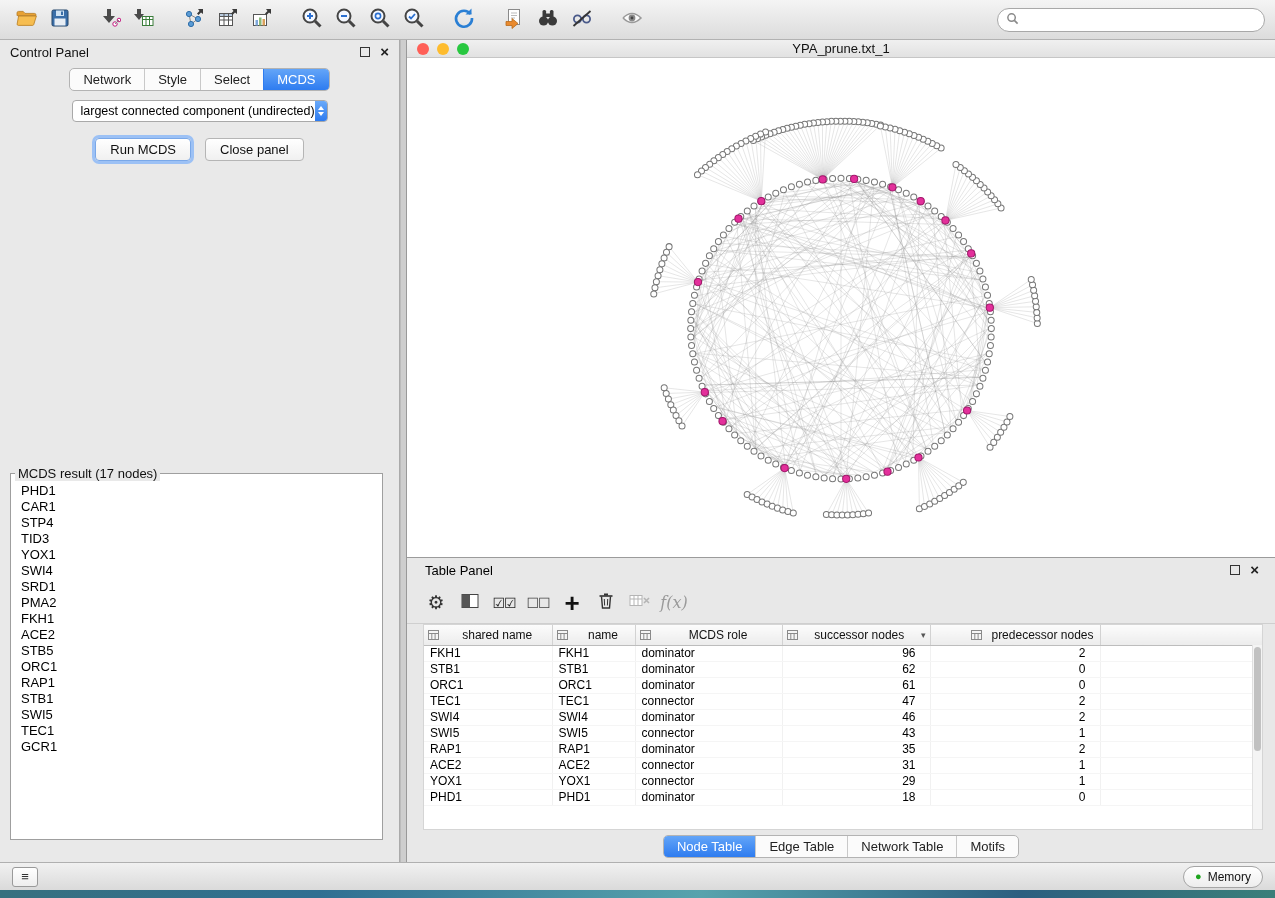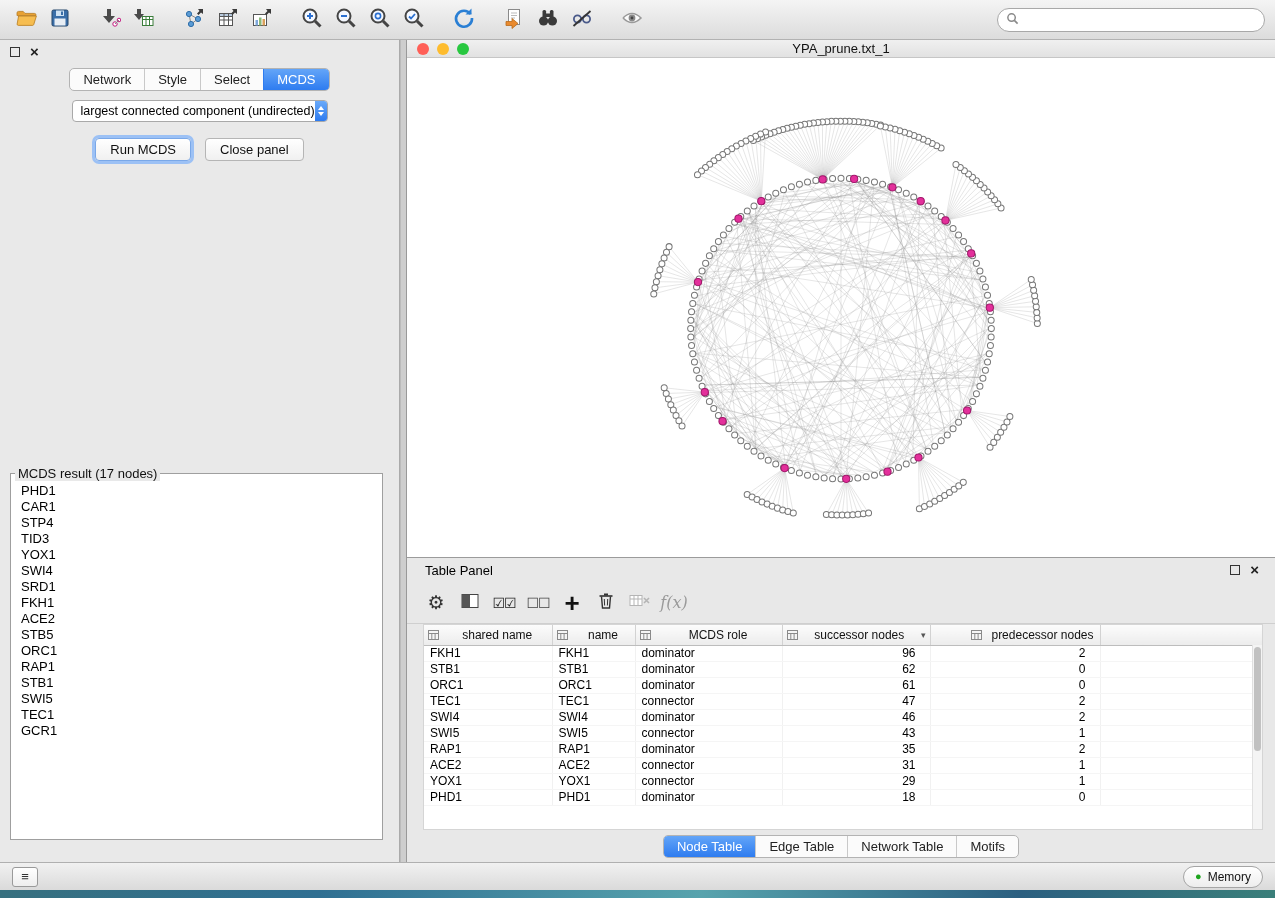--- a/index.html
+++ b/index.html
@@ -312,20 +312,21 @@
           </svg>
       </span>
       <input type="text" placeholder="" style="">
     </div>
   </div>
 
   <div class="main">
 
     <div class="control-panel">
       <div class="panel-titlebar">
+        <span class="ttl">Control Panel</span>
         <span class="float-btn"></span>
         <span class="close-btn">×</span>
       </div>
       <div class="tabs-row">
         <span class="seg">
           <span class="segit">Network</span>
           <span class="segit">Style</span>
           <span class="segit">Select</span>
           <span class="segit active">MCDS</span>
         </span>
@@ -346,20 +347,21 @@
       <fieldset class="result-fieldset">
         <legend>MCDS result (17 nodes)</legend>
         <div class="mcds-list" id="mcds-list">
             <div class="mcds-item">PHD1</div>
             <div class="mcds-item">CAR1</div>
             <div class="mcds-item">STP4</div>
             <div class="mcds-item">TID3</div>
             <div class="mcds-item">YOX1</div>
             <div class="mcds-item">SWI4</div>
             <div class="mcds-item">SRD1</div>
+            <div class="mcds-item">PMA2</div>
             <div class="mcds-item">FKH1</div>
             <div class="mcds-item">ACE2</div>
             <div class="mcds-item">STB5</div>
             <div class="mcds-item">ORC1</div>
             <div class="mcds-item">RAP1</div>
             <div class="mcds-item">STB1</div>
             <div class="mcds-item">SWI5</div>
             <div class="mcds-item">TEC1</div>
             <div class="mcds-item">GCR1</div>
           </div>

